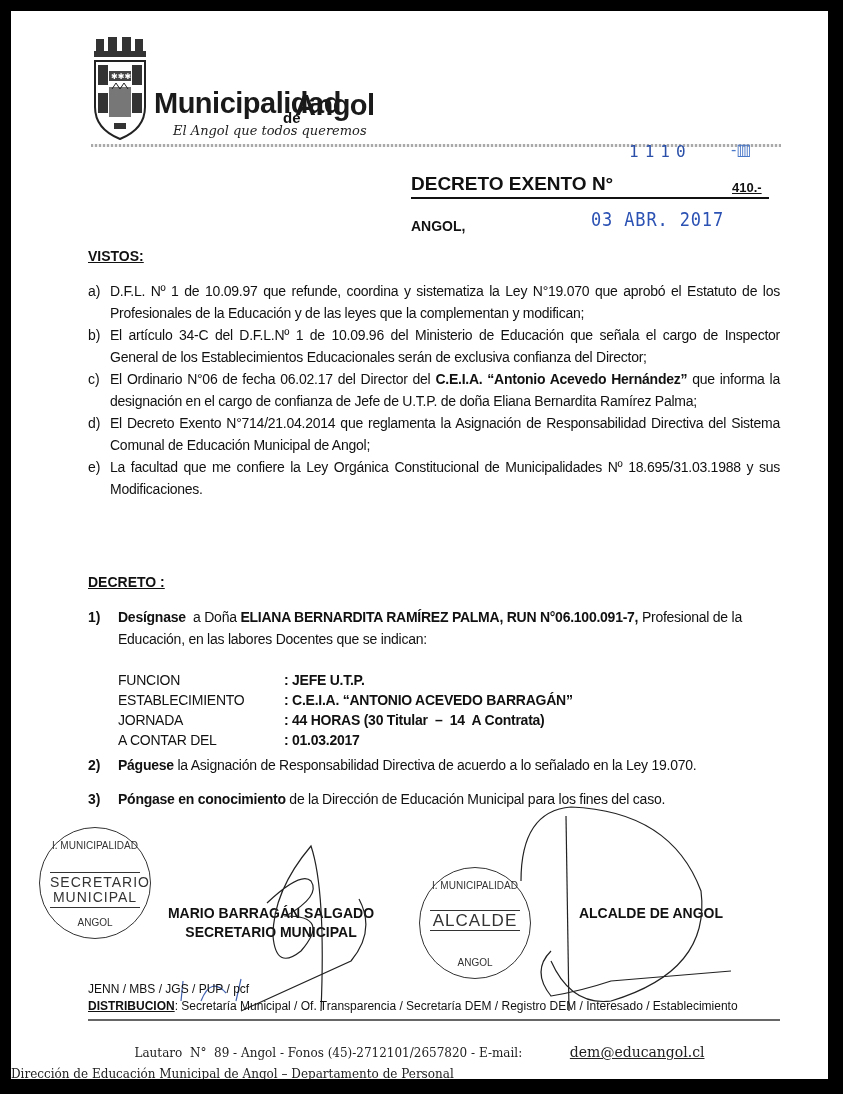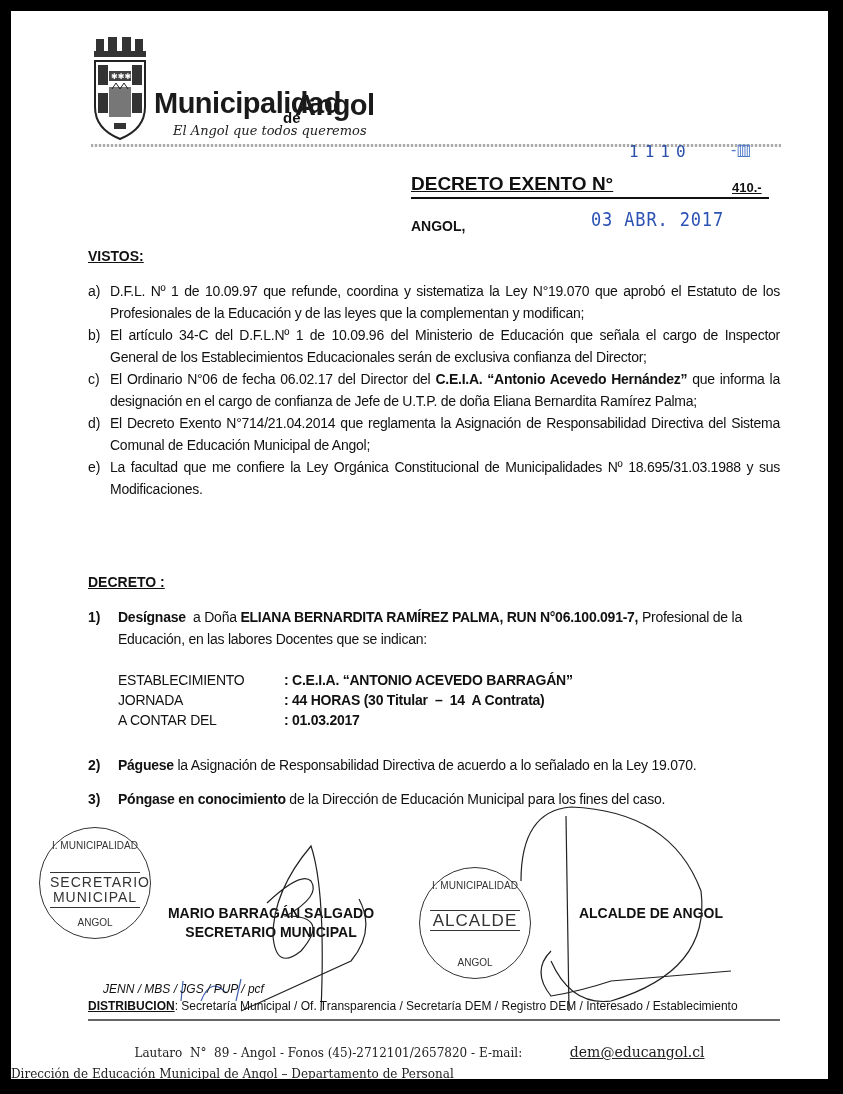--- a/index.html
+++ b/index.html
@@ -13,21 +13,21 @@
   
   .crest { left: 81px; top: 26px; width: 56px; height: 104px; }
   .brand1 { left: 143px; top: 60px; font-size: 29px; font-weight: bold; letter-spacing: -0.5px; color: #1a1a1a; margin-top: 16px; }
   .brand-de { left: 272px; top: 98px; font-size: 15px; font-weight: bold; }
   .brand2 { left: 284px; top: 78px; font-size: 29px; font-weight: bold; letter-spacing: -0.5px; color: #1a1a1a; }
   .slogan { left: 162px; top: 112px; font-family: "DejaVu Serif", serif; font-style: italic; font-size: 13px; color: #222; }
   .dotline { left: 80px; top: 133px; width: 690px; height: 3px;
     background: repeating-linear-gradient(90deg, #aaa 0 2px, #eee 2px 4px); }
   .stamp-num { left: 618px; top: 131px; font-family: "DejaVu Sans Mono", monospace; font-size: 16px; color: #2a4fa8; letter-spacing: 6px; }
   .stamp-mark { left: 720px; top: 129px; font-size: 16px; color: #4a78c8; }
-  .title { left: 400px; top: 162px; font-size: 19px; font-weight: bold; text-decoration: underline; }
+  .title { left: 400px; top: 162px; font-size: 19px; font-weight: bold; }
   .title-line { left: 400px; top: 186px; width: 358px; height: 1.5px; background: #111; }
   .decnum { left: 721px; top: 169px; font-size: 13px; font-weight: bold; }
   .city { left: 400px; top: 207px; font-size: 14px; font-weight: bold; }
   .datestamp { left: 580px; top: 196px; font-family: "DejaVu Sans Mono", monospace; font-size: 20px; color: #2c52b3; letter-spacing: 1px; transform: scaleX(0.85); transform-origin: left; }
   
   .body { font-family: "Liberation Sans Narrow", "Liberation Sans", sans-serif; font-size: 14px; line-height: 22px; }
   .section { left: 77px; font-size: 14px; font-weight: bold; text-decoration: underline; }
   .items { left: 77px; width: 692px; }
   .item { display: flex; margin-bottom: 0; }
   .item .lbl { width: 22px; flex: none; }
@@ -44,21 +44,21 @@
   .seal1 { left: 28px; top: 816px; width: 110px; height: 110px; }
   .seal2 { left: 408px; top: 856px; width: 110px; height: 110px; }
   .seal .top { position: absolute; top: 12px; left: 0; right: 0; font-size: 10px; }
   .seal .mid { position: absolute; top: 44px; left: 10px; right: 10px; font-size: 14px; line-height: 15px; border-top: 1px solid #333; border-bottom: 1px solid #333; padding: 2px 0; letter-spacing: 1px; }
   .seal2 .mid { top: 42px; font-size: 17px; }
   .seal .bot { position: absolute; bottom: 10px; left: 0; right: 0; font-size: 10px; }
   .signer { font-size: 14px; font-weight: bold; text-align: center; line-height: 19px; }
   .signer1 { left: 145px; top: 893px; width: 230px; }
   .signer2 { left: 520px; top: 893px; width: 240px; }
   .sigsvg { left: 0; top: 0; width: 817px; height: 1068px; pointer-events: none; }
-  .initials { left: 92px; top: 971px; font-size: 12px; font-style: italic; }
+  .initials { left: 77px; top: 971px; font-size: 12px; }
   .distrib { left: 77px; top: 988px; font-size: 12px; }
   .distrib .h { font-weight: bold; text-decoration: underline; }
   .footer-line { left: 77px; top: 1008px; width: 692px; height: 2px; background: #666; }
   .footer1 { left: 0; width: 817px; top: 1056px; text-align: left; font-family: "DejaVu Serif", serif; font-size: 12px; color: #222; }
   .footer2 { left: 0; width: 817px; top: 1033px; text-align: center; font-family: "DejaVu Serif", serif; font-size: 12px; color: #222; }
   .footer2 .mail { text-decoration: underline; font-size: 14px; margin-left: 40px; }
 </style>
 </head>
 <body>
 
@@ -123,20 +123,24 @@
 
   <div class="abs section" style="top:563px">DECRETO :</div>
   <div class="abs items body" style="top:595px">
     <div class="num-item">
       <span class="lbl">1)</span>
       <span class="txt"><b>Desígnase</b><span style="white-space:pre">  a Doña </span><b>ELIANA BERNARDITA RAMÍREZ PALMA, RUN N°06.100.091-7,</b><span> Profesional de la Educación, en las labores Docentes que se indican:</span></span>
     </div>
   </div>
   <div class="abs kv body" style="top:659px">
     <div class="kv-row">
+        <span class="k">FUNCION</span>
+        <span class="v">: JEFE U.T.P.</span>
+      </div>
+    <div class="kv-row">
         <span class="k">ESTABLECIMIENTO</span>
         <span class="v">: C.E.I.A. “ANTONIO ACEVEDO  BARRAGÁN”</span>
       </div>
     <div class="kv-row">
         <span class="k">JORNADA</span>
         <span class="v" style="white-space:pre">: 44 HORAS (30 Titular  –  14  A Contrata)</span>
       </div>
     <div class="kv-row">
         <span class="k">A CONTAR DEL</span>
         <span class="v">: 01.03.2017</span>

